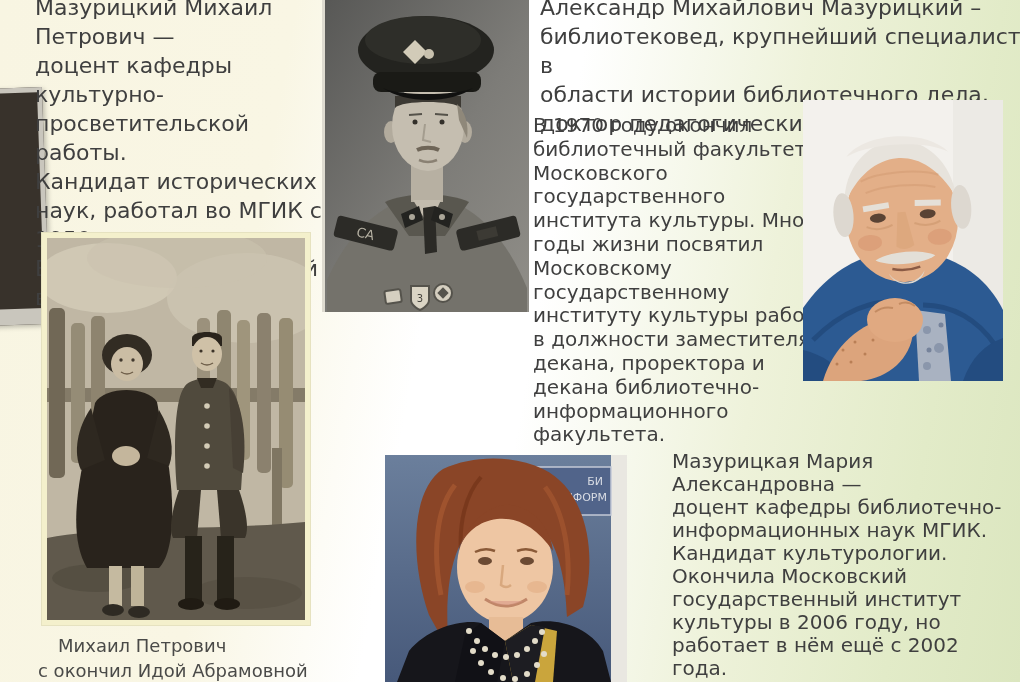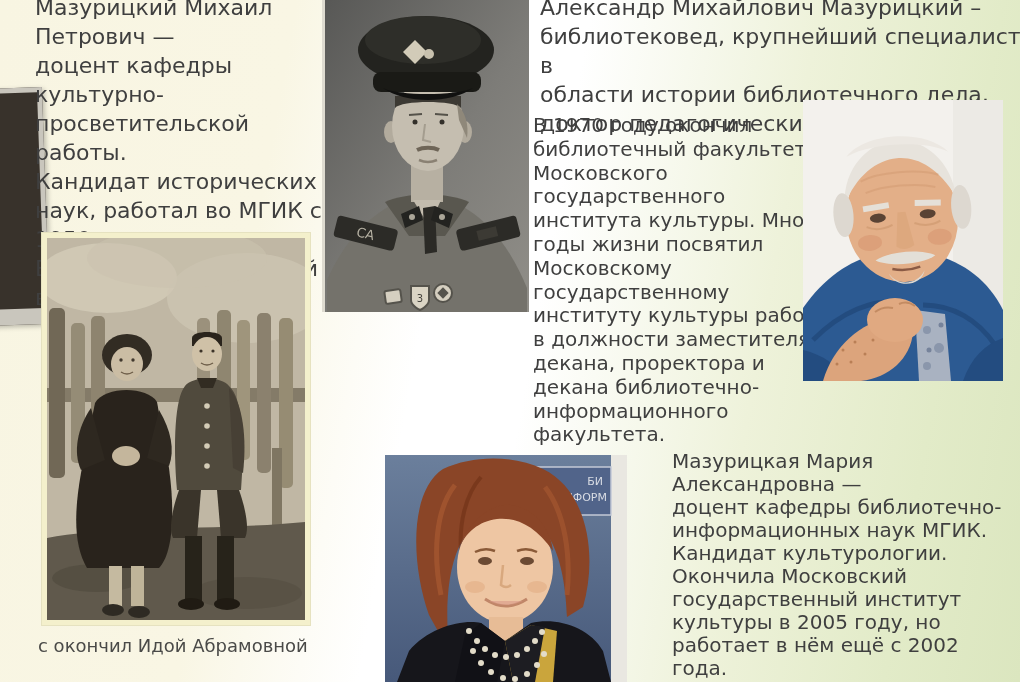--- a/index.html
+++ b/index.html
@@ -108,20 +108,21 @@
         <rect x="138" y="298" width="17" height="66" fill="#1f1c16"></rect>
         <rect x="170" y="298" width="17" height="66" fill="#1f1c16"></rect>
         <ellipse cx="144" cy="366" rx="13" ry="6" fill="#17140f"></ellipse>
         <ellipse cx="180" cy="366" rx="13" ry="6" fill="#17140f"></ellipse>
       </g>
       <rect width="258" height="382" fill="#9a8650" opacity=".07"></rect>
     </svg>
   </div>
 
   <div id="caption">
+    <div class="cap1">Михаил Петрович</div>
     <div class="cap2">с окончил Идой Абрамовной</div>
   </div>
 
   <div class="photo" id="soldier-photo" style="left:322px;top:0;width:204px;height:312px;border-left:3px solid #dedbd0;">
     <svg width="204" height="312" viewBox="0 0 204 312">
       <defs>
         <linearGradient id="sbg" x1="0" y1="0" x2="1" y2="1">
           <stop offset="0" stop-color="#585856"></stop>
           <stop offset=".55" stop-color="#7d7c78"></stop>
           <stop offset="1" stop-color="#908e88"></stop>
@@ -336,17 +337,17 @@
     </svg>
   </div>
 
   <div class="txt txt-mid" style="left:672px;top:450px;width:350px;line-height:23px;">Мазурицкая Мария
 Александровна —
 доцент кафедры библиотечно-
 информационных наук МГИК.
 Кандидат культурологии.
 Окончила Московский
 государственный институт
-культуры в 2005 году, но
+культуры в 2006 году, но
 работает в нём ещё с 2002
 года.</div>
 
 </div>
 
 </body></html>

